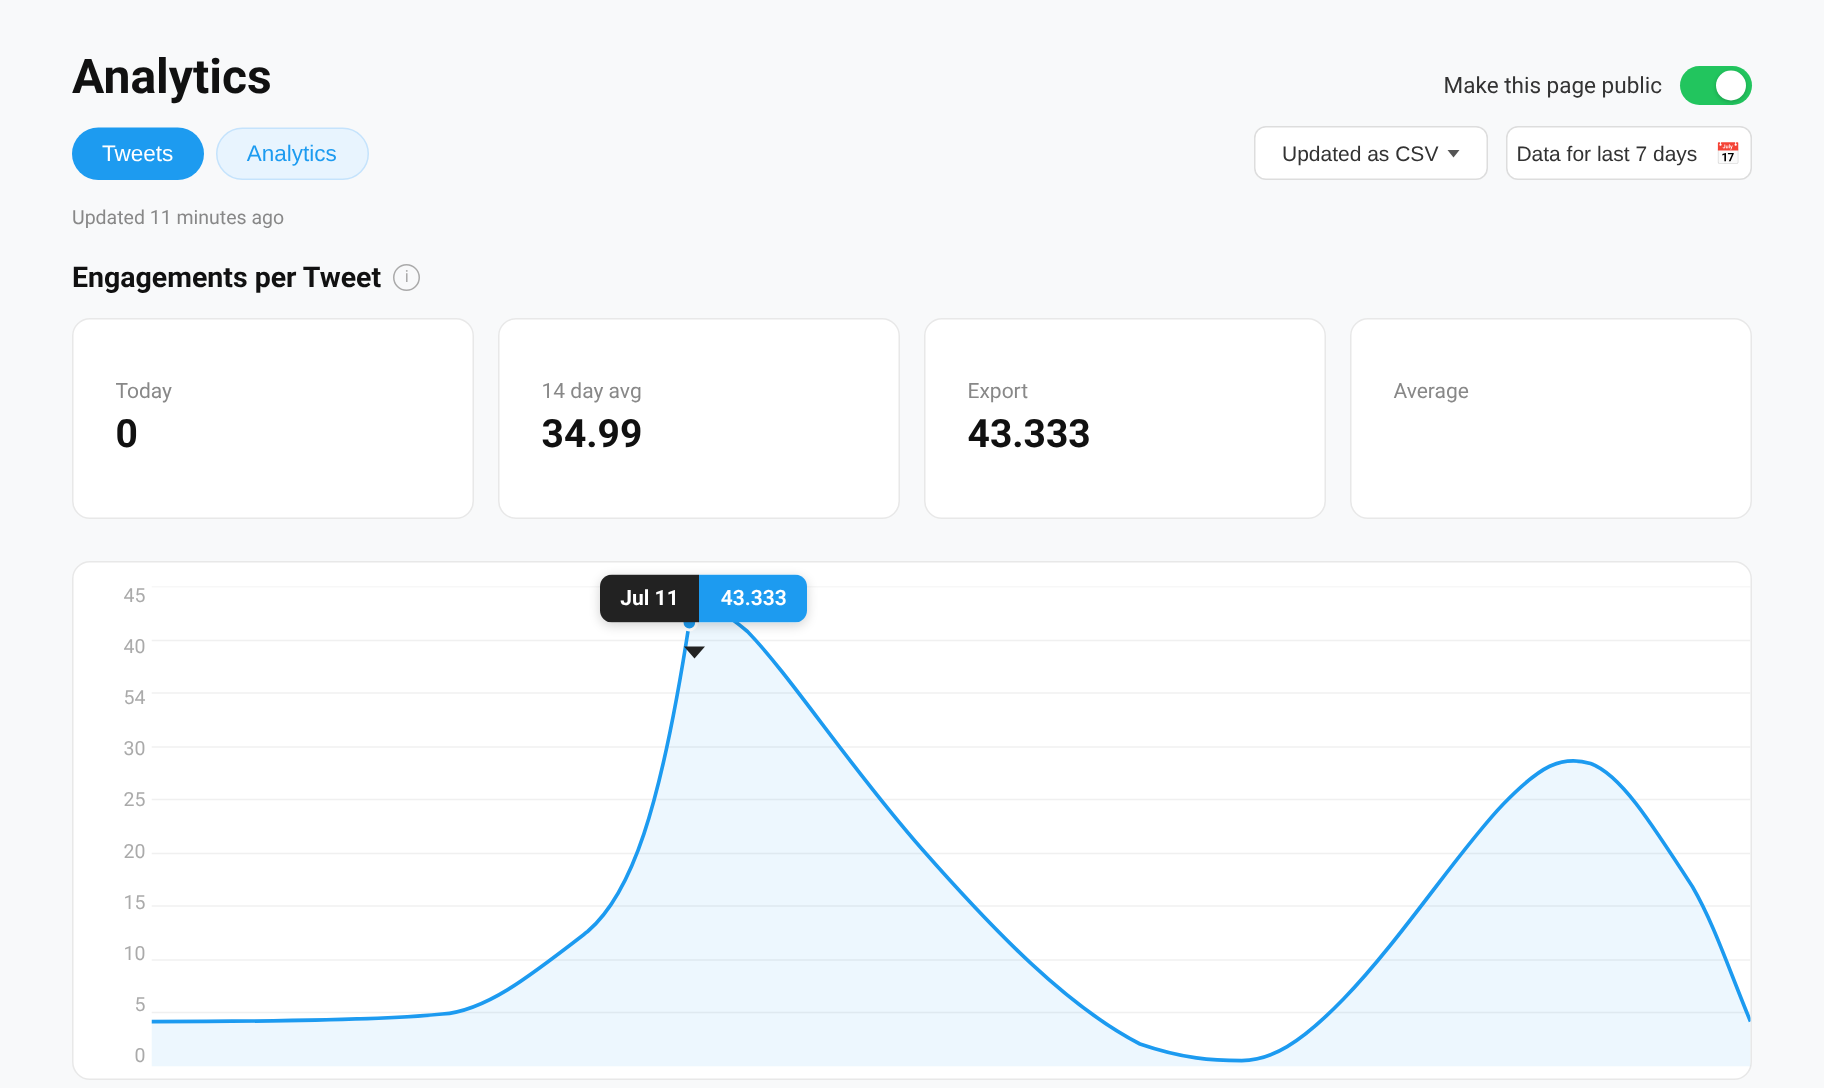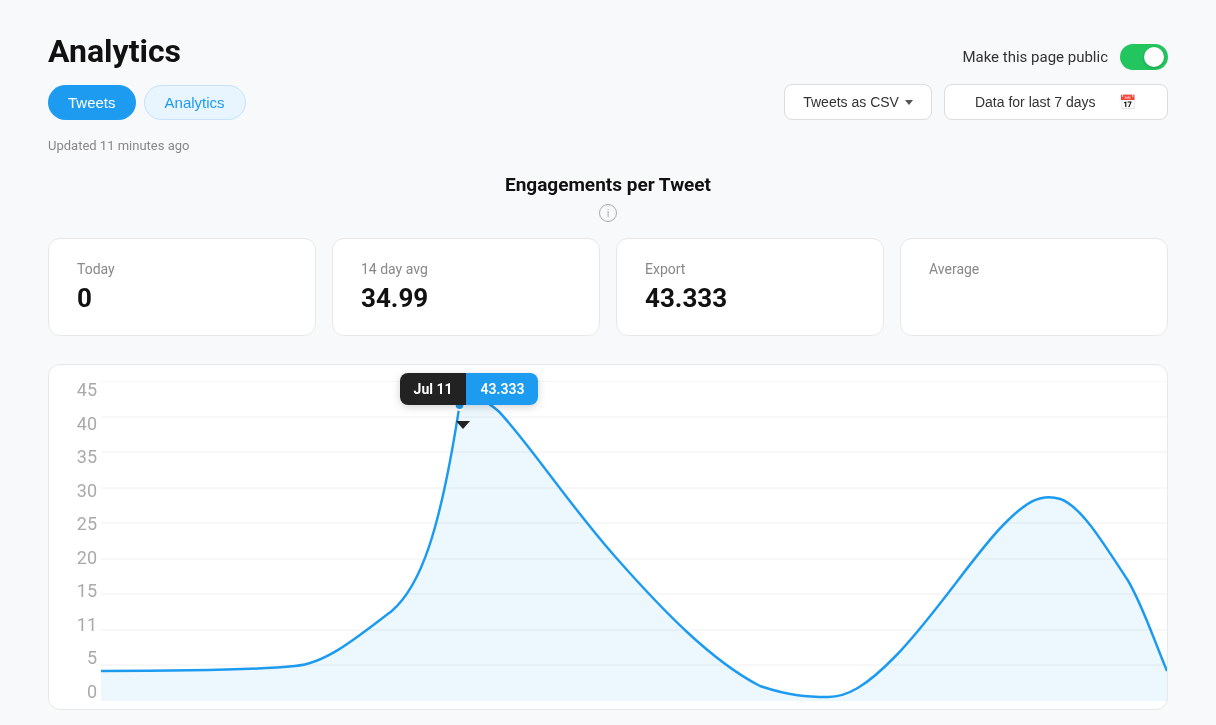--- a/index.html
+++ b/index.html
@@ -94,40 +94,39 @@
       background: white;
       border: 1.5px solid #ddd;
       border-radius: 8px;
       font-size: 14px;
       cursor: pointer;
       color: #333;
     }
     .date-btn {
       display: flex;
       align-items: flex-end;
-      gap: 24px;
-      padding: 9px 30px;
+      gap: 12px;
+      padding: 9px 6px;
       background: white;
       border: 1.5px solid #ddd;
       border-radius: 8px;
       font-size: 14px;
       cursor: pointer;
       color: #333;
     }
     .updated-text {
       font-size: 13px;
       color: #888;
       margin-bottom: 20px;
     }
     .section-title-row {
       display: flex;
       align-items: center;
       gap: 8px;
       margin-bottom: 16px;
-      flex-direction: column;
     }
     .section-title {
       font-size: 19px;
       font-weight: 700;
       color: #111;
     }
     .info-icon {
       width: 18px;
       height: 18px;
       border-radius: 50%;
@@ -141,37 +140,37 @@
     }
     .stats-cards {
       display: flex;
       gap: 16px;
       margin-bottom: 28px;
     }
     .stat-card {
       background: white;
       border-radius: 12px;
       border: 1.5px solid #e8e8e8;
-      padding: 22px 28px;
+      padding: 40px 28px;
       flex: 1;
       display: flex;
       flex-direction: column;
       gap: 6px;
     }
     .stat-label {
       font-size: 14px;
       color: #888;
     }
     .stat-value {
       font-size: 26px;
       font-weight: 700;
       color: #111;
     }
     .y-label {
-      font-size: 18px;
+      font-size: 13px;
       color: #aaa;
       text-align: right;
       width: 36px;
       line-height: 1;
     }
     .chevron-down {
       display: inline-block;
       width: 0;
       height: 0;
       border-left: 4px solid transparent;
@@ -197,21 +196,21 @@
     </div>
   </div>
 
   <div class="tabs-controls-row">
     <div class="tabs">
       <button class="tab-btn active">Tweets</button>
       <button class="tab-btn inactive">Analytics</button>
     </div>
     <div class="controls">
       <button class="export-btn">
-        <span>Tweets as CSV</span>
+        <span>Updated as CSV</span>
         <span class="chevron-down"></span>
       </button>
       <button class="date-btn">
         <span>Data for last 7 days</span>
         <span class="cal-icon">📅</span>
       </button>
     </div>
   </div>
 
   <div class="updated-text">Updated 11 minutes ago</div>
@@ -238,26 +237,26 @@
       <span class="stat-label">Average</span>
     </div>
   </div>
 
   <div style="position:relative; background:white; border-radius:12px; border:1.5px solid #e8e8e8; padding: 16px 0 8px 0;">
     <div style="display:flex; position:relative; width:100%; height:320px;">
 
       <div style="display:flex; flex-direction:column-reverse; justify-content:space-between; padding: 0 8px 0 12px; width:52px;">
         <span class="y-label">0</span>
         <span class="y-label">5</span>
-        <span class="y-label">11</span>
+        <span class="y-label">10</span>
         <span class="y-label">15</span>
         <span class="y-label">20</span>
         <span class="y-label">25</span>
         <span class="y-label">30</span>
-        <span class="y-label">35</span>
+        <span class="y-label">54</span>
         <span class="y-label">40</span>
         <span class="y-label">45</span>
       </div>
 
       <div style="position:relative; flex:1; height:100%;">
         <svg width="100%" height="100%" viewBox="0 0 1100 320" preserveAspectRatio="none">
 
           <line x1="0" y1="284" x2="1100" y2="284" stroke="#f0f0f0" stroke-width="1"></line>
           <line x1="0" y1="249" x2="1100" y2="249" stroke="#f0f0f0" stroke-width="1"></line>
           <line x1="0" y1="213" x2="1100" y2="213" stroke="#f0f0f0" stroke-width="1"></line>

